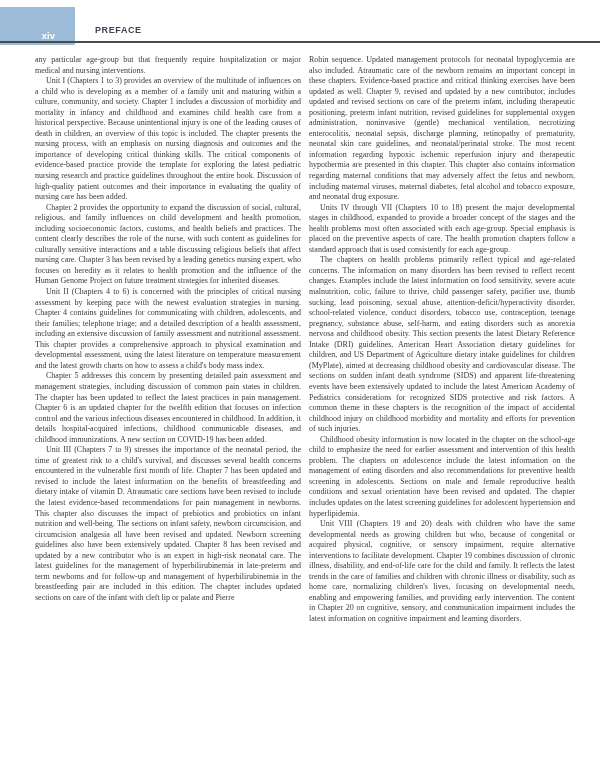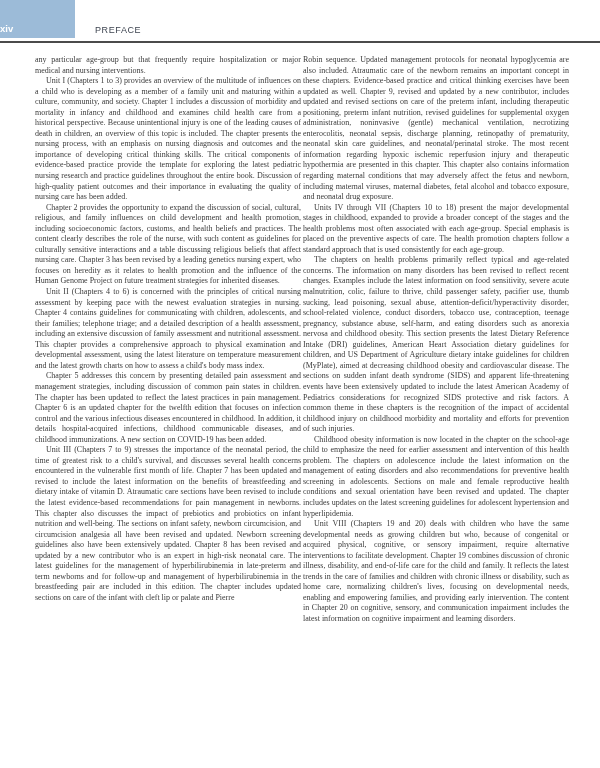--- a/index.html
+++ b/index.html
@@ -16,62 +16,63 @@
   }
 
   
   .header {
     position: absolute;
     top: 0; left: 0; right: 0;
     height: 42px;
   }
   .page-number-block {
     position: absolute;
-    top: 0; left: 0;
+    top: 7px; left: 0;
     width: 75px;
     height: 38px;
     background: var(--header-block, #9cbbd8);
     display: flex;
     align-items: flex-end;
+    justify-content: flex-end;
     padding: 0 20px 5px 0;
     box-sizing: border-box;
   }
   .page-number {
     color: var(--page-number-text, #ffffff);
     font-family: "Liberation Sans", sans-serif;
     font-weight: bold;
     font-size: 9.5px;
     line-height: 1;
   }
   .header-title {
     position: absolute;
     left: 95px;
     top: 25px;
     color: var(--header-title-text, #3d4450);
     font-family: "Liberation Sans", sans-serif;
-    font-weight: normal;
+    font-weight: bold;
     font-size: 9px;
     letter-spacing: 0.6px;
   }
   .header-rule {
     position: absolute;
     top: 41px;
     left: 0;
     width: 600px;
     height: 1.5px;
     background: var(--header-rule, #4b4b4b);
   }
 
   
   .content {
     position: absolute;
     top: 55px;
     left: 35px;
     display: flex;
-    gap: 2px;
+    gap: 8px;
   }
   .col {
     width: 266px;
     color: var(--body-text, #3a3a3a);
     font-size: 8px;
     line-height: 10.55px;
     text-align: justify;
   }
   .col p {
     margin: 0;

